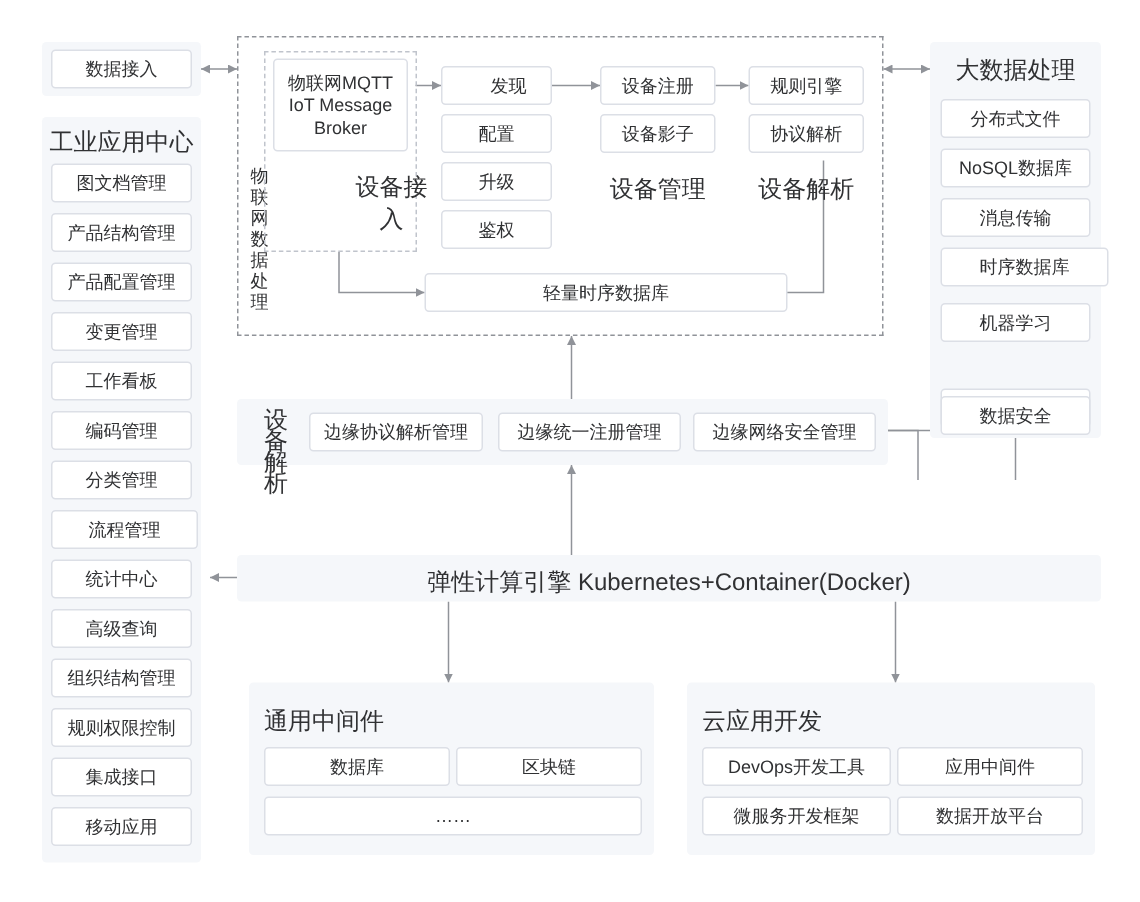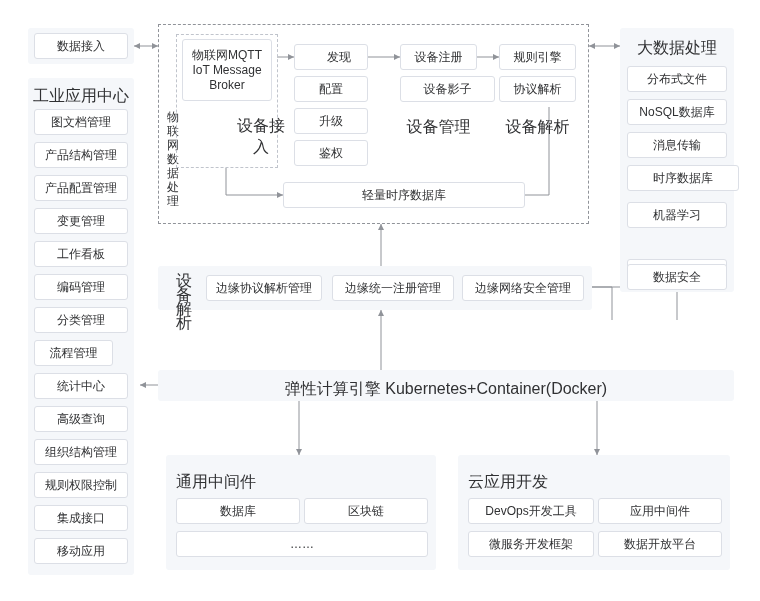--- a/index.html
+++ b/index.html
@@ -136,21 +136,21 @@
   </div>
 <div class="box" style="left:34px; top:241px; width:94px; height:26px;">
     <span>工作看板</span>
   </div>
 <div class="box" style="left:34px; top:274px; width:94px; height:26px;">
     <span>编码管理</span>
   </div>
 <div class="box" style="left:34px; top:307px; width:94px; height:26px;">
     <span>分类管理</span>
   </div>
-<div class="box" style="left:34px; top:340px; width:79px; height:26px;">
+<div class="box" style="left:34px; top:340px; width:98px; height:26px;">
     <span>流程管理</span>
   </div>
 <div class="box" style="left:34px; top:373px; width:94px; height:26px;">
     <span>统计中心</span>
   </div>
 <div class="box" style="left:34px; top:406px; width:94px; height:26px;">
     <span>高级查询</span>
   </div>
 <div class="box" style="left:34px; top:439px; width:94px; height:26px;">
     <span>组织结构管理</span>
@@ -186,21 +186,21 @@
     <span>升级</span>
   </div>
 <div class="box" style="left:294px; top:140px; width:74px; height:26px;">
     <span>鉴权</span>
   </div>
 <div class="plain-label" style="left:231px; top:116px; width:60px;">设备接入</div>
 
 <div class="box" style="left:400px; top:44px; width:77px; height:26px;">
     <span>设备注册</span>
   </div>
-<div class="box" style="left:400px; top:76px; width:95px; height:26px;">
+<div class="box" style="left:400px; top:76px; width:77px; height:26px;">
     <span>设备影子</span>
   </div>
 <div class="plain-label" style="left:400px; top:117px; width:77px;">设备管理</div>
 
 <div class="box" style="left:499px; top:44px; width:77px; height:26px;">
     <span>规则引擎</span>
   </div>
 <div class="box" style="left:499px; top:76px; width:77px; height:26px;">
     <span>协议解析</span>
   </div>

